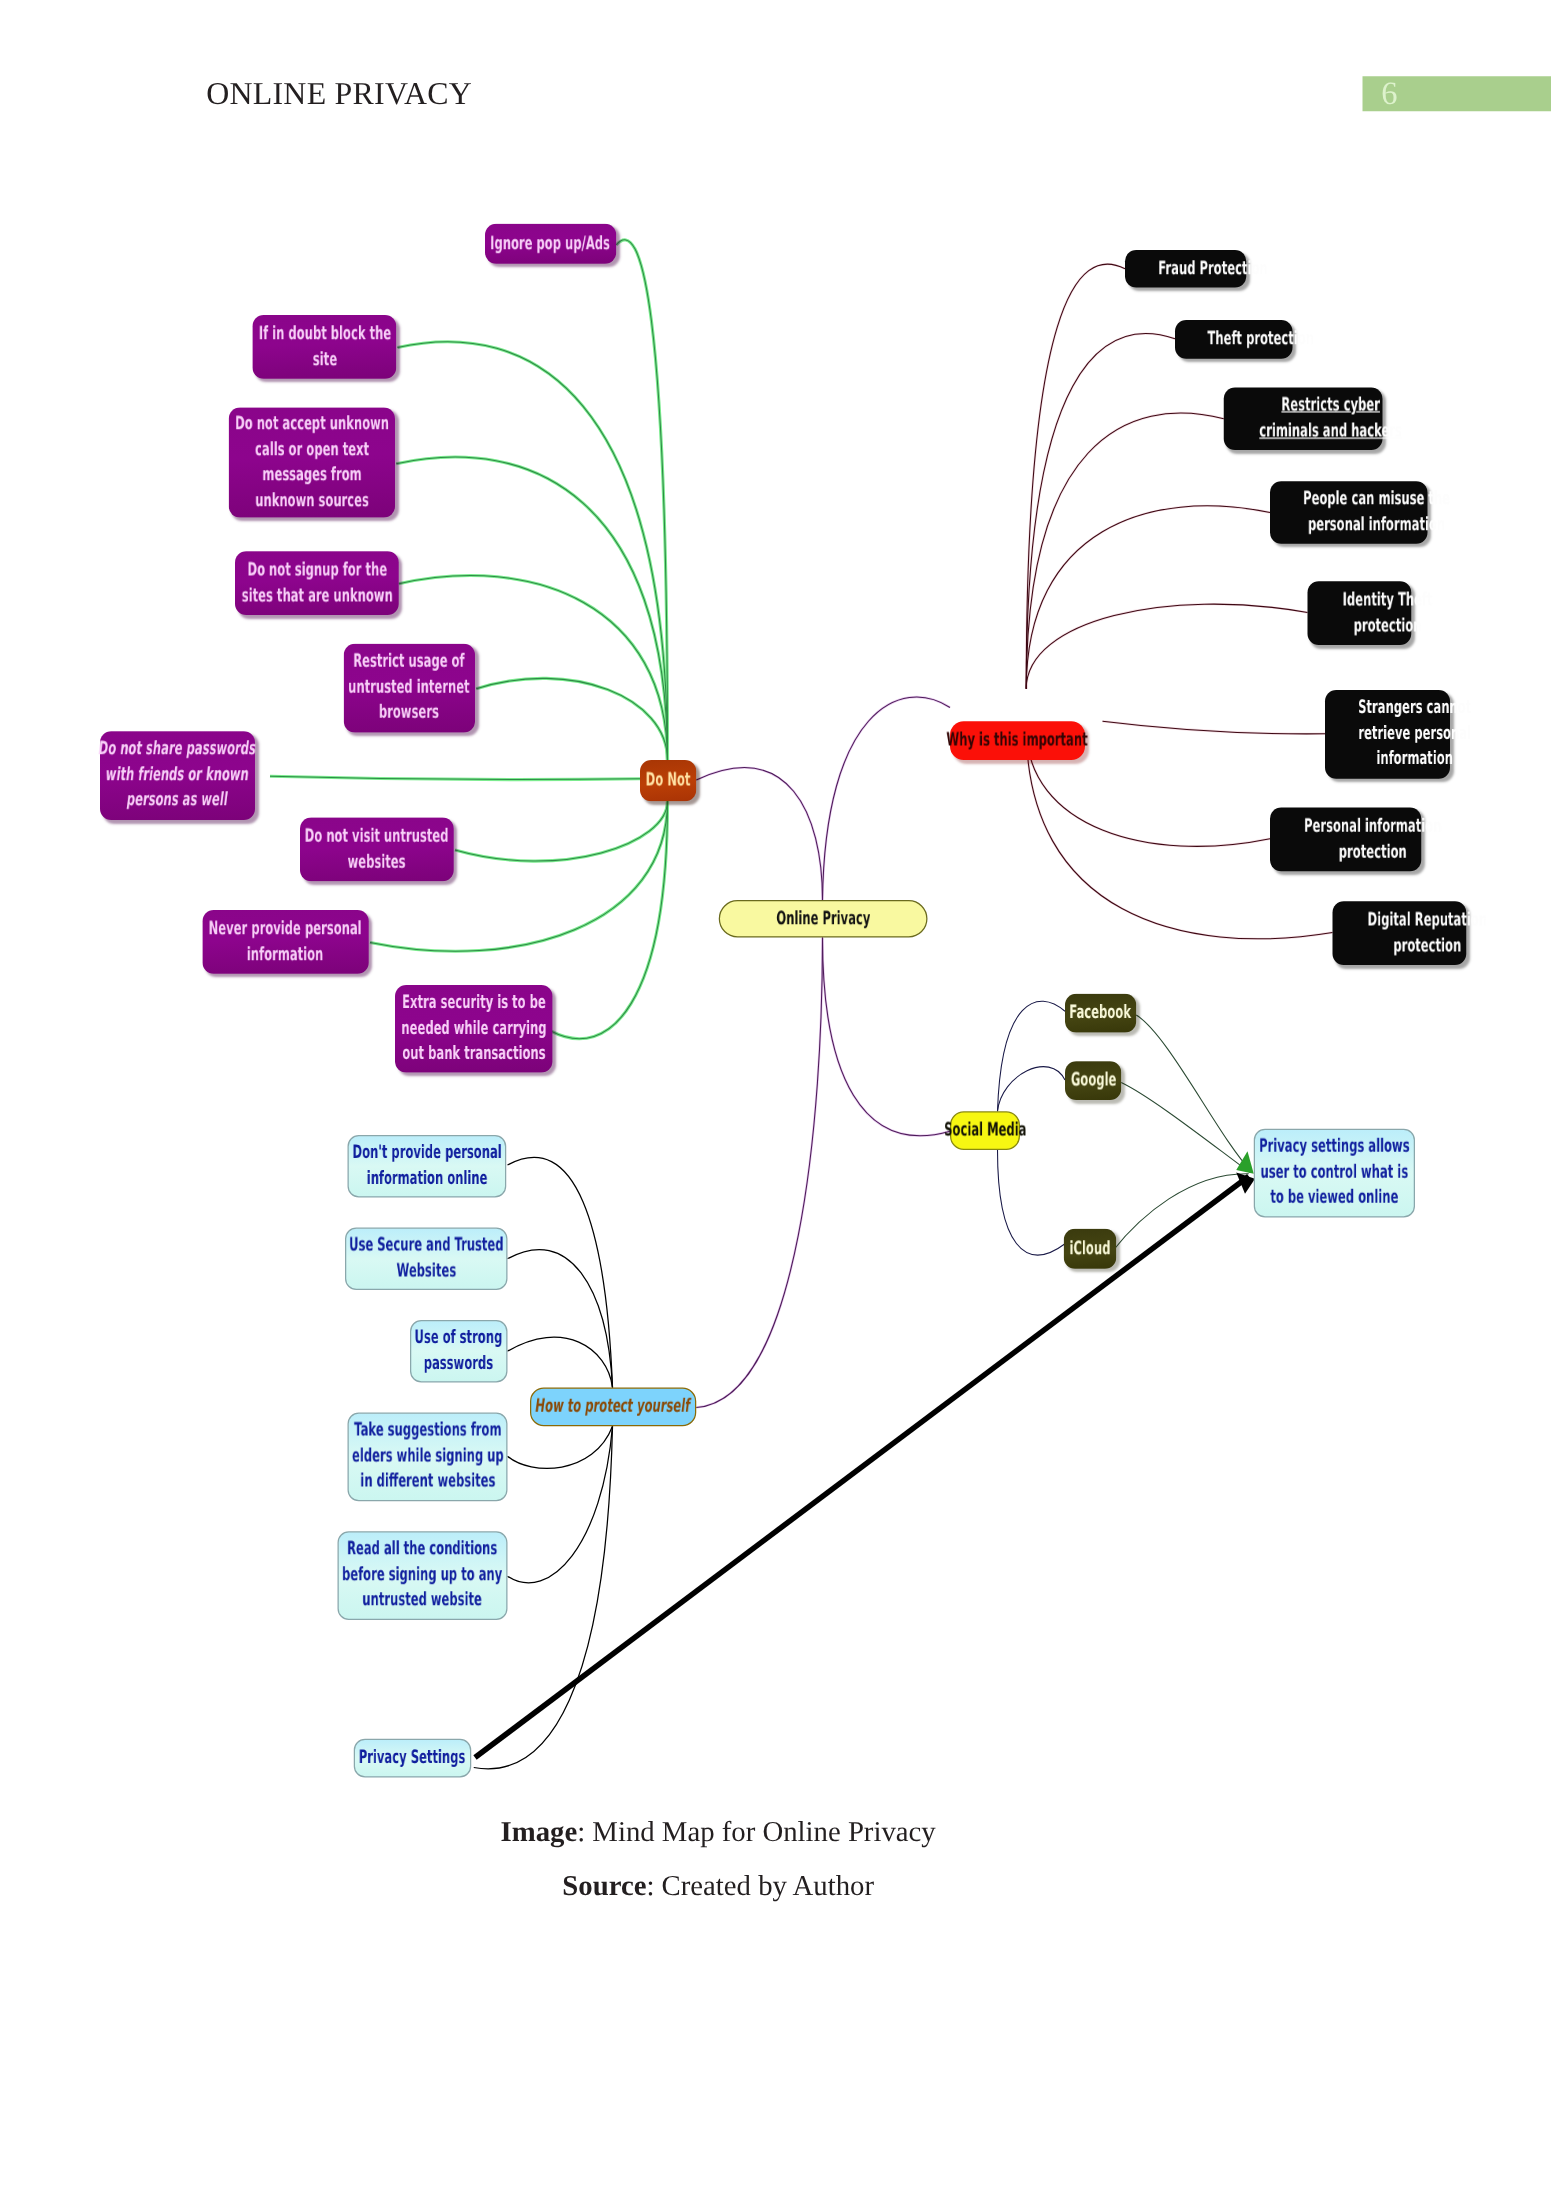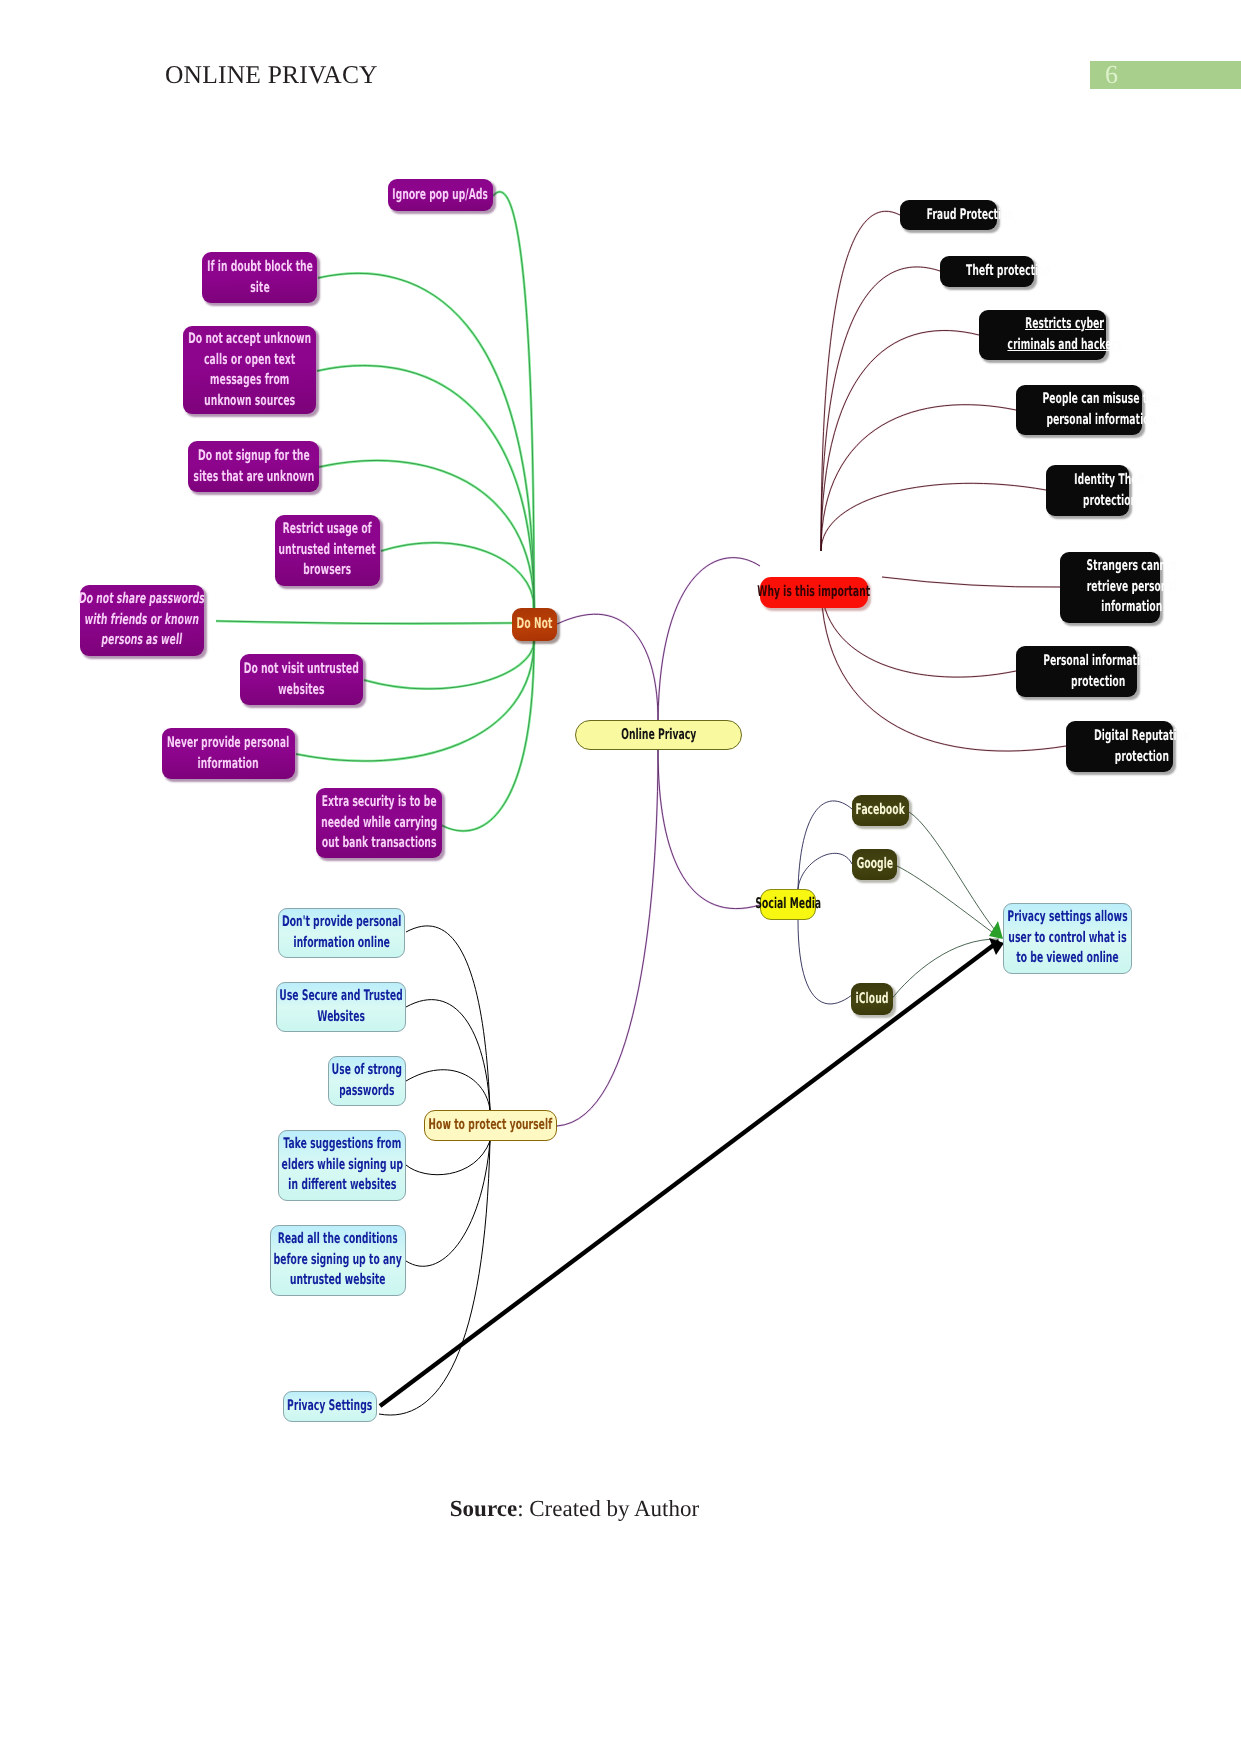--- a/index.html
+++ b/index.html
@@ -26,21 +26,21 @@
       box-shadow:2.5px 2.5px 2px rgba(70,0,70,.42);
       background-image:linear-gradient(178deg,#8a058a 0%,#8d048d 45%,#7c0279 100%);}
   .node.black{background:#0a0a0a;color:#fdfdfd;box-shadow:2.5px 2.5px 2px rgba(0,0,0,.35);padding-left:44px;}
   .node.root{background:#f9f9a0;color:#111;border:1px solid #6b6b1e;border-radius:15px;}
   .node.brown{background:#b03a06;color:#ffe3a6;border-radius:9px;
       background-image:linear-gradient(175deg,#a83605 0%,#bb3f06 55%,#a93305 100%);
       box-shadow:2.5px 2.5px 2px rgba(40,10,0,.42);}
   .node.red{background:#fb1008;color:#310505;border-radius:11px;
       box-shadow:2.5px 2.5px 2px rgba(120,0,0,.3);}
   .node.yellow{background:#f7f712;color:#131307;border:1px solid #8a8a10;border-radius:11px;}
-  .node.orange{background:#fef9c3;color:#8a4a07;border:1px solid #8a6a07;border-radius:11px;}
+  .node.orange{background:#7dd3fc;color:#8a4a07;border:1px solid #8a6a07;border-radius:11px;font-style:italic;}
   .node.olive{background:#3c3c10;color:#f8f8d8;border-radius:9px;
       background-image:linear-gradient(175deg,#3a3a0e 0%,#454512 55%,#373709 100%);
       box-shadow:2.5px 2.5px 2px rgba(30,30,5,.3);}
   .node.cyan{background:#c7f3fb;color:#101f9e;border:1px solid #8aa7ab;border-radius:9px;
       background-image:linear-gradient(to bottom,#bceefa 0%,#d9f9f4 50%,#cbf6f0 100%);}
 </style>
 </head>
 <body>
 
 <div class="page">
@@ -205,16 +205,19 @@
         </div>
         <div class="node cyan" style="left: 270px; top: 1225px; width: 136px; height: 71px;">
           <span class="lbl">Read all the conditions<br>before signing up to any<br>untrusted website</span>
         </div>
         <div class="node cyan" style="left: 283px; top: 1391px; width: 94px; height: 31px;">
           <span class="lbl">Privacy Settings</span>
         </div>
       </div>
   </div>
 
+  <div class="caption" id="caption-image">
+    <b>Image</b><span>: Mind Map for Online Privacy</span>
+  </div>
   <div class="caption" id="caption-source">
     <b>Source</b><span>: Created by Author</span>
   </div>
 </div>
 
 </body></html>

